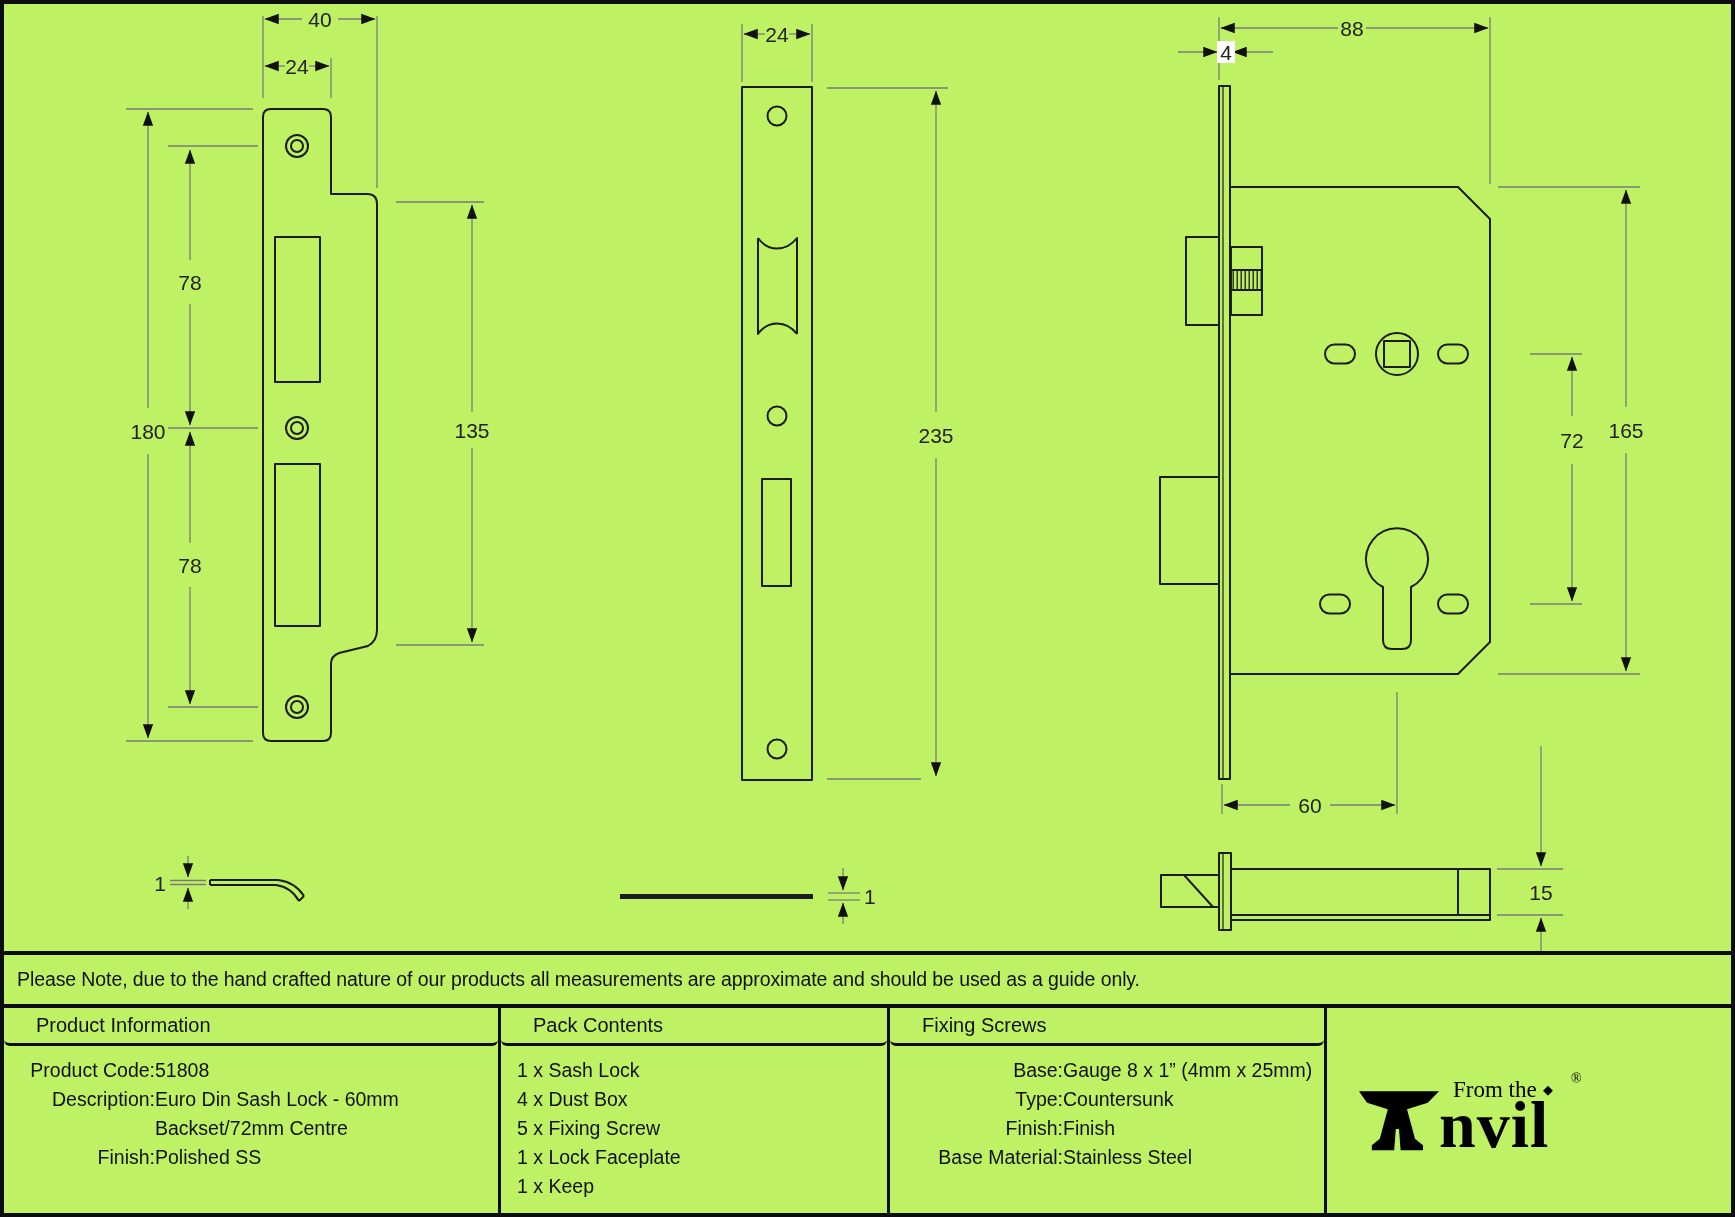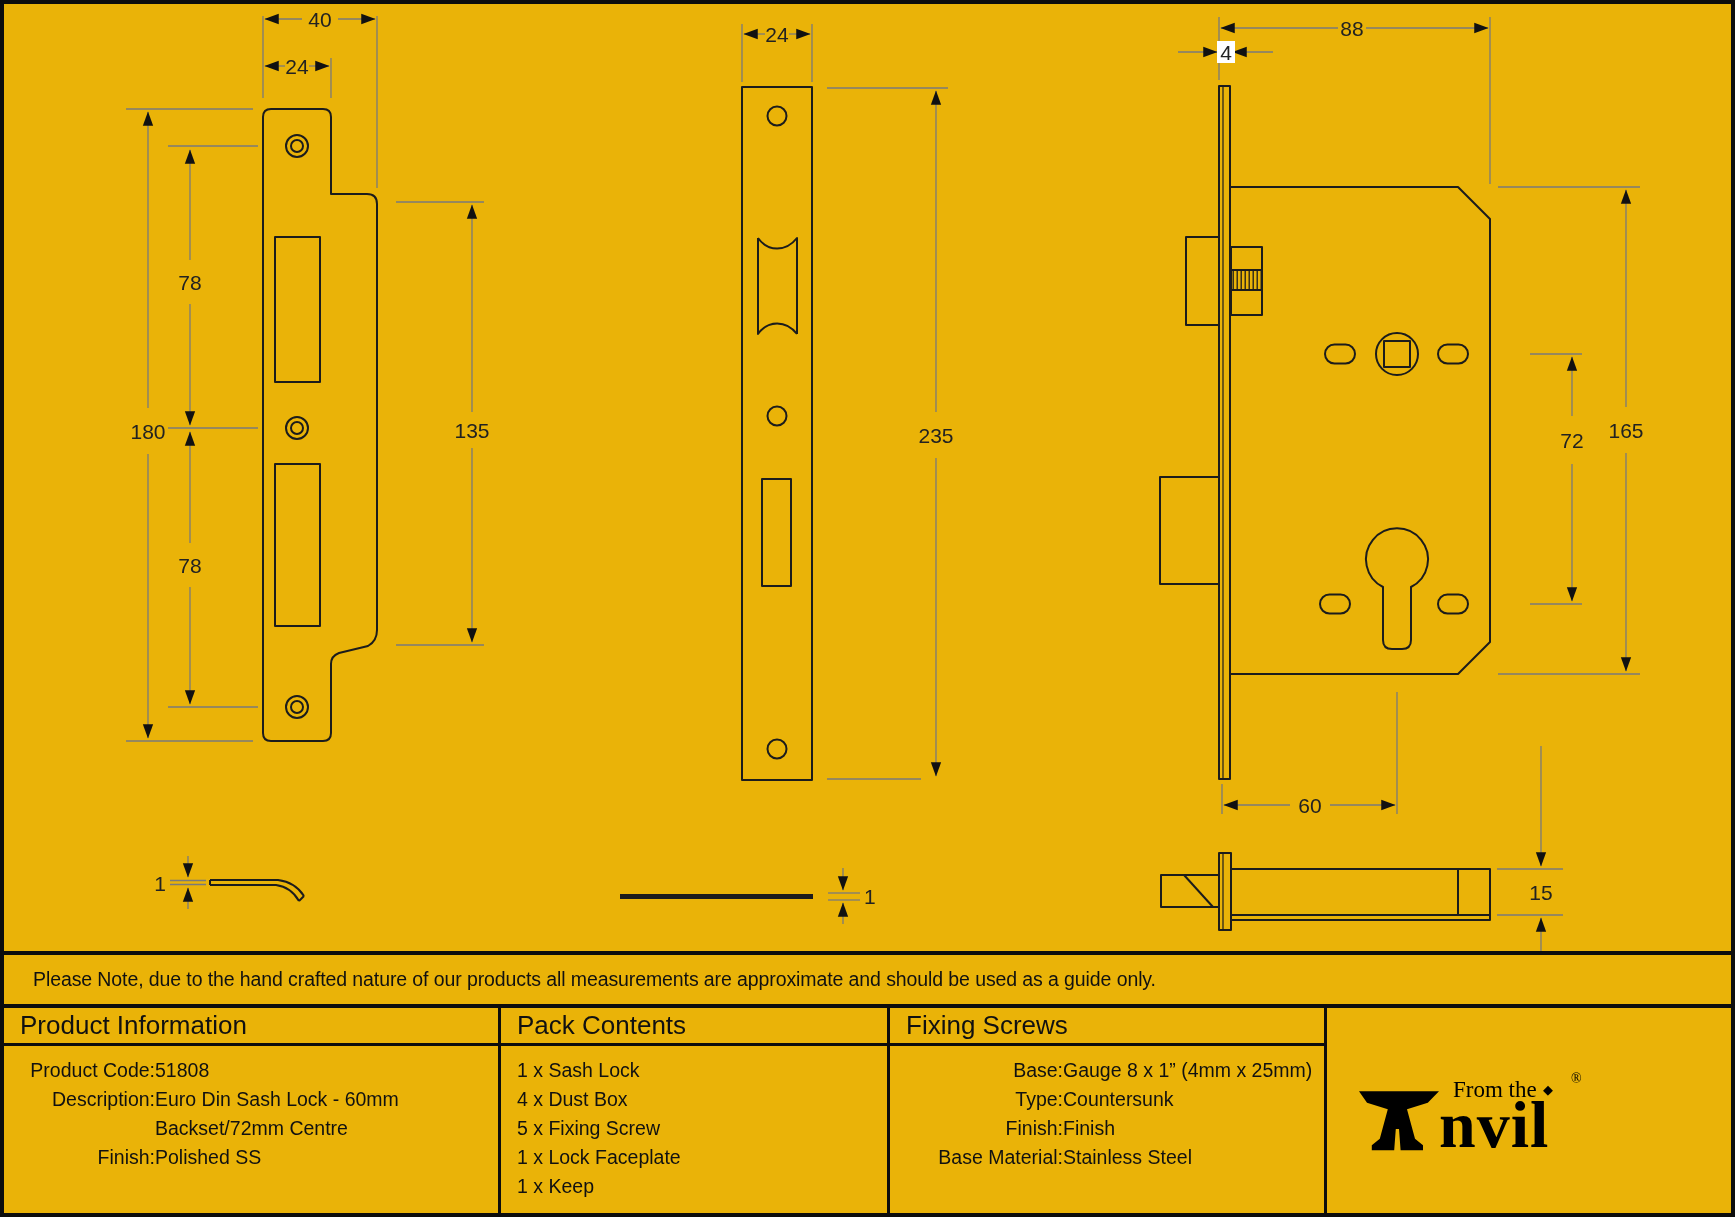--- a/index.html
+++ b/index.html
@@ -1,40 +1,40 @@
 <!DOCTYPE html>
 <html><head>
 <meta charset="utf-8">
 <style>
   html,body{margin:0;padding:0;background:#e8e8e8;}
   .page{
     position:relative;width:1735px;height:1217px;margin:0 auto;
-    background:#eab308;border:4px solid #0d0d0d;box-sizing:border-box;
+    background:#bef264;border:4px solid #0d0d0d;box-sizing:border-box;
     font-family:"Liberation Sans",sans-serif;color:#111;overflow:hidden;
   }
   .drawing-area{position:relative;width:1727px;height:947px;}
   .drawing-area svg{display:block;}
   .dim{font:21px "Liberation Sans",sans-serif;fill:#222;text-anchor:middle;dominant-baseline:central;}
   .dim.start{text-anchor:start;}
   .dim.end{text-anchor:end;}
 
   .note-bar{
     height:49px;border-top:4px solid #0d0d0d;border-bottom:4px solid #0d0d0d;
-    line-height:49px;padding-left:29px;font-size:19.5px;letter-spacing:-0.1px;
+    line-height:49px;padding-left:13px;font-size:19.5px;letter-spacing:-0.1px;
   }
   .info-table{display:flex;height:205px;}
   .col{box-sizing:border-box;border-right:3px solid #0d0d0d;}
   .col:last-child{border-right:none;}
   .col1{width:497px;}
   .col2{width:389px;}
   .col3{width:437px;}
   .col4{width:288px;display:flex;align-items:center;justify-content:center;}
   .cell-header{
     height:35px;line-height:35px;border-bottom:3px solid #0d0d0d;
-    padding-left:16px;font-size:26px;
+    padding-left:32px;font-size:20px;border-radius:6px;
   }
   .cell-body{padding:10px 0 0 16px;font-size:19.5px;line-height:29px;}
   .kv{display:flex;text-align:right;}
   .kv .lbl{flex:0 0 135px;}
   .col3 .kv .lbl{flex:0 0 157px;}
 
   .logo{position:relative;width:232px;height:100px;}
   .logo svg{display:block;}
   .logo-from{font-family:"Liberation Serif",serif;font-size:23px;fill:#000;}
   .logo-nvil{font-family:"Liberation Serif",serif;font-size:66px;font-weight:600;fill:#000;letter-spacing:1px;}

